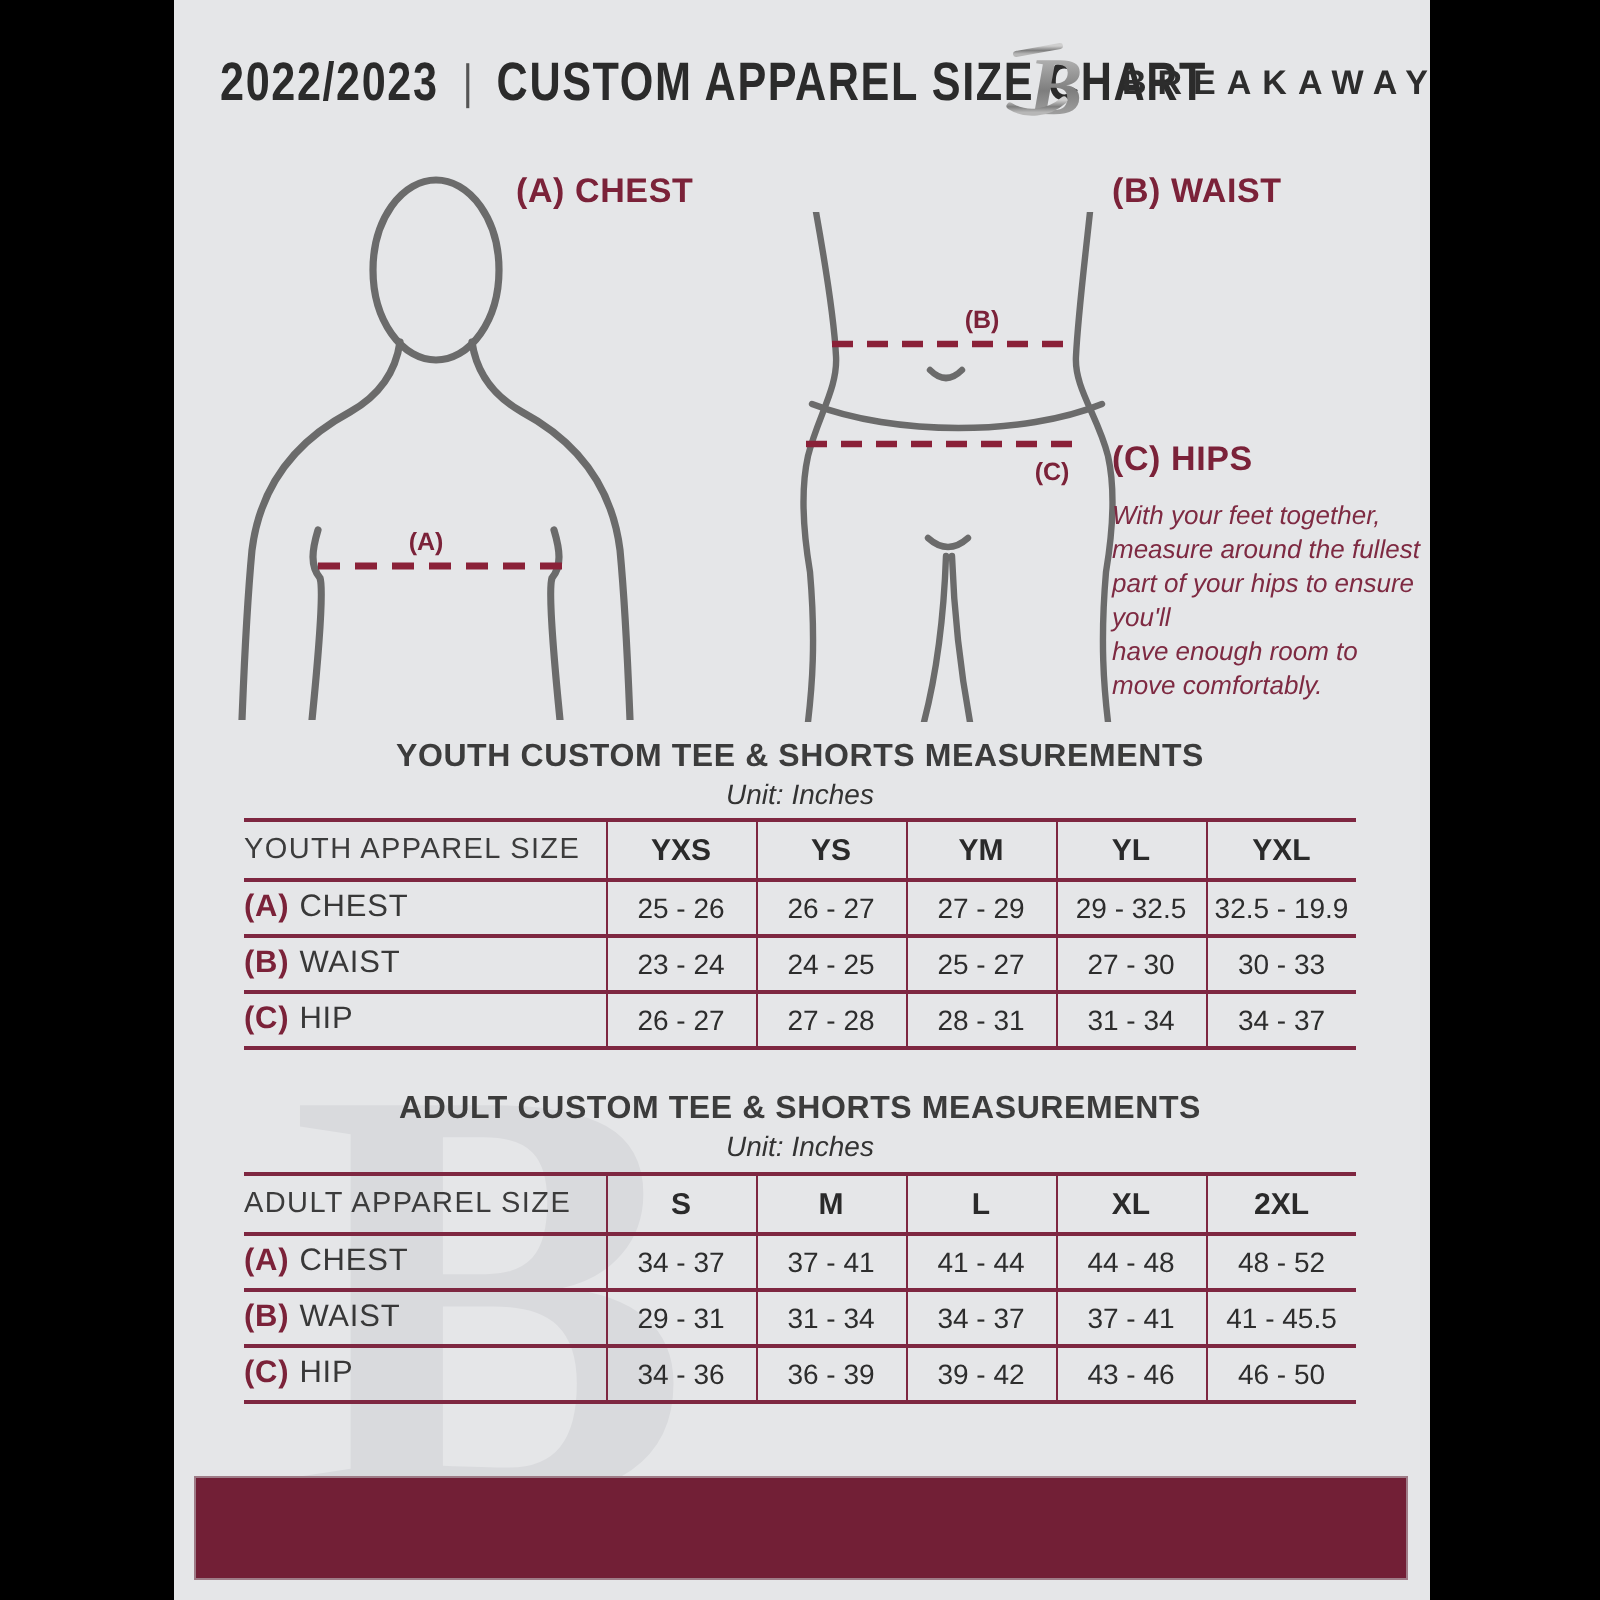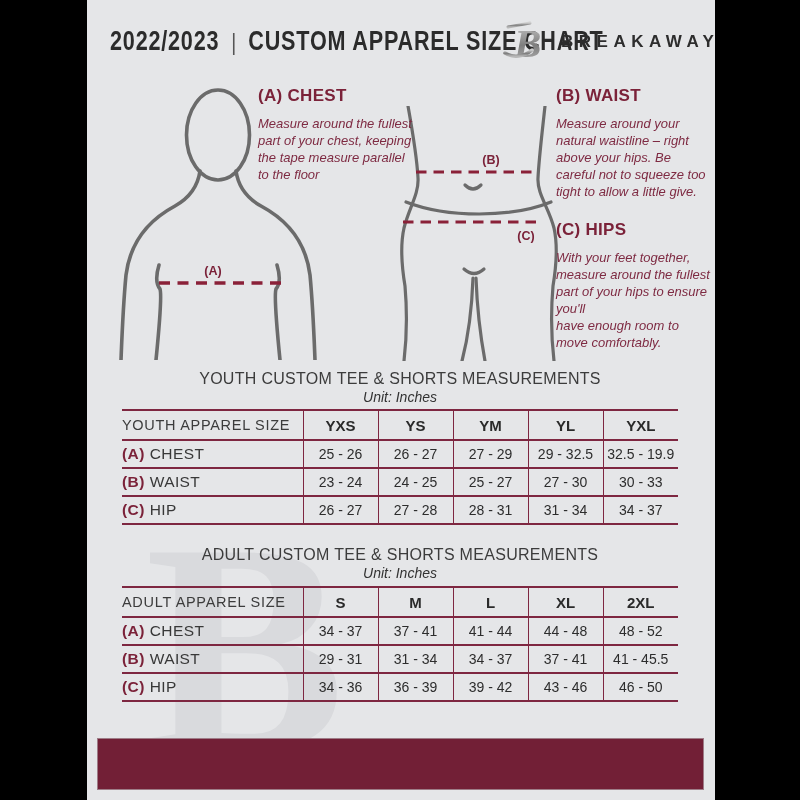--- a/index.html
+++ b/index.html
@@ -22,21 +22,21 @@
   .instr-chest{left:171px;top:86px;width:160px;}
   .instr-waist{left:469px;top:86px;width:152px;}
   .instr-hips{left:469px;top:220px;width:156px;}
 
   .figure{position:absolute;z-index:2;}
   .fig-upper{left:28px;top:85px;}
   .fig-lower{left:305px;top:106px;}
 
   
   .tbl-title{position:absolute;left:35px;width:556px;text-align:center;font-size:16px;
-             font-weight:normal;color:#3c3c3c;letter-spacing:.3px;z-index:2;}
+             font-weight:bold;color:#3c3c3c;letter-spacing:.3px;z-index:2;}
   .tbl-unit{position:absolute;left:35px;width:556px;text-align:center;font-size:14px;
             font-style:italic;color:#333;z-index:2;}
 
   
   table.sizes{position:absolute;left:35px;width:556px;border-collapse:collapse;table-layout:fixed;
               z-index:2;border-top:2px solid #7e2741;border-bottom:2px solid #7e2741;}
   table.sizes col.c-label{width:181px;}
   table.sizes col.c-size{width:75px;}
   table.sizes tr{height:28px;}
   table.sizes tr.hdr{height:30px;}
@@ -108,25 +108,23 @@
         <path d="M 84 172 C 85 200 88 228 93 255"></path>
       </g>
       <line x1="24" y1="66" x2="144" y2="66" stroke="#8a2138" stroke-width="3.2" stroke-dasharray="10.5 7"></line>
       <line x1="11" y1="116" x2="150" y2="116" stroke="#8a2138" stroke-width="3.2" stroke-dasharray="10.5 7"></line>
       <text x="99" y="58" text-anchor="middle" font-family="Liberation Sans, sans-serif" font-size="12.5" font-weight="bold" fill="#7b2239">(B)</text>
       <text x="134" y="134" text-anchor="middle" font-family="Liberation Sans, sans-serif" font-size="12.5" font-weight="bold" fill="#7b2239">(C)</text>
     </svg>
 
     <div class="instr instr-chest">
       <h3>(A) CHEST</h3>
-      <p>Measure around the fullest part of your chest, keeping the tape measure parallel to the floor</p>
     </div>
     <div class="instr instr-waist">
       <h3>(B) WAIST</h3>
-      <p>Measure around your natural waistline – right above your hips. Be careful not to squeeze too tight to allow a little give.</p>
     </div>
     <div class="instr instr-hips">
       <h3>(C) HIPS</h3>
       <p>With your feet together, measure around the fullest part of your hips to ensure you'll
 have enough room to move comfortably.</p>
     </div>
 
     <div class="watermark">B</div>
 
     <div class="tbl-title" style="top:370px">YOUTH CUSTOM TEE &amp; SHORTS MEASUREMENTS</div>

